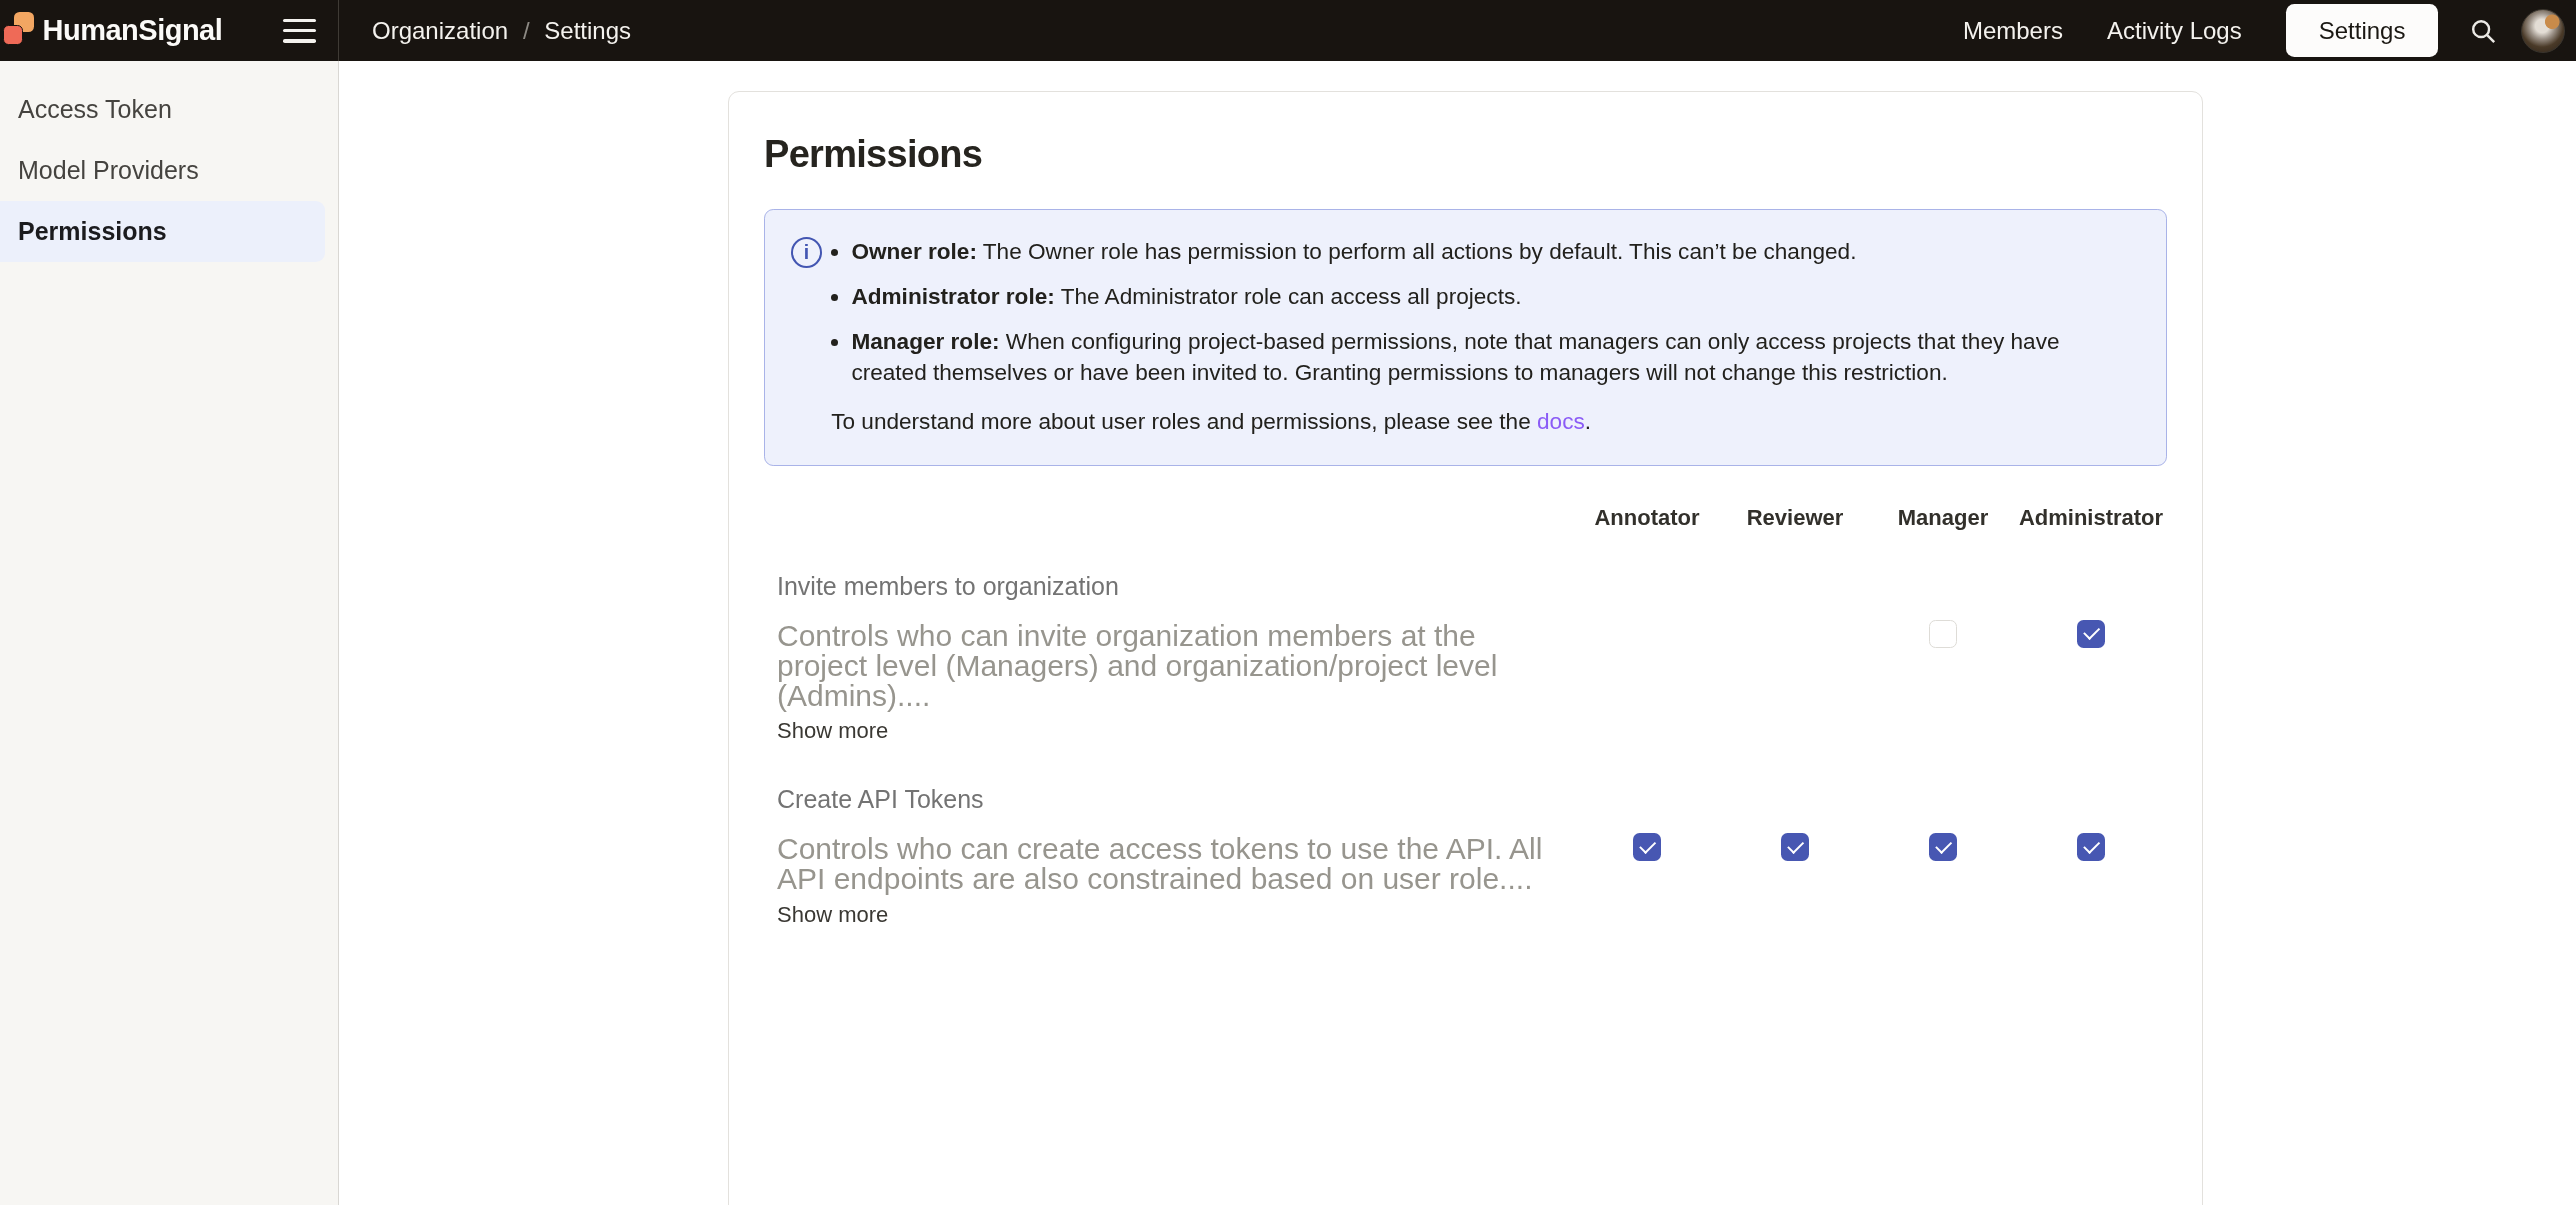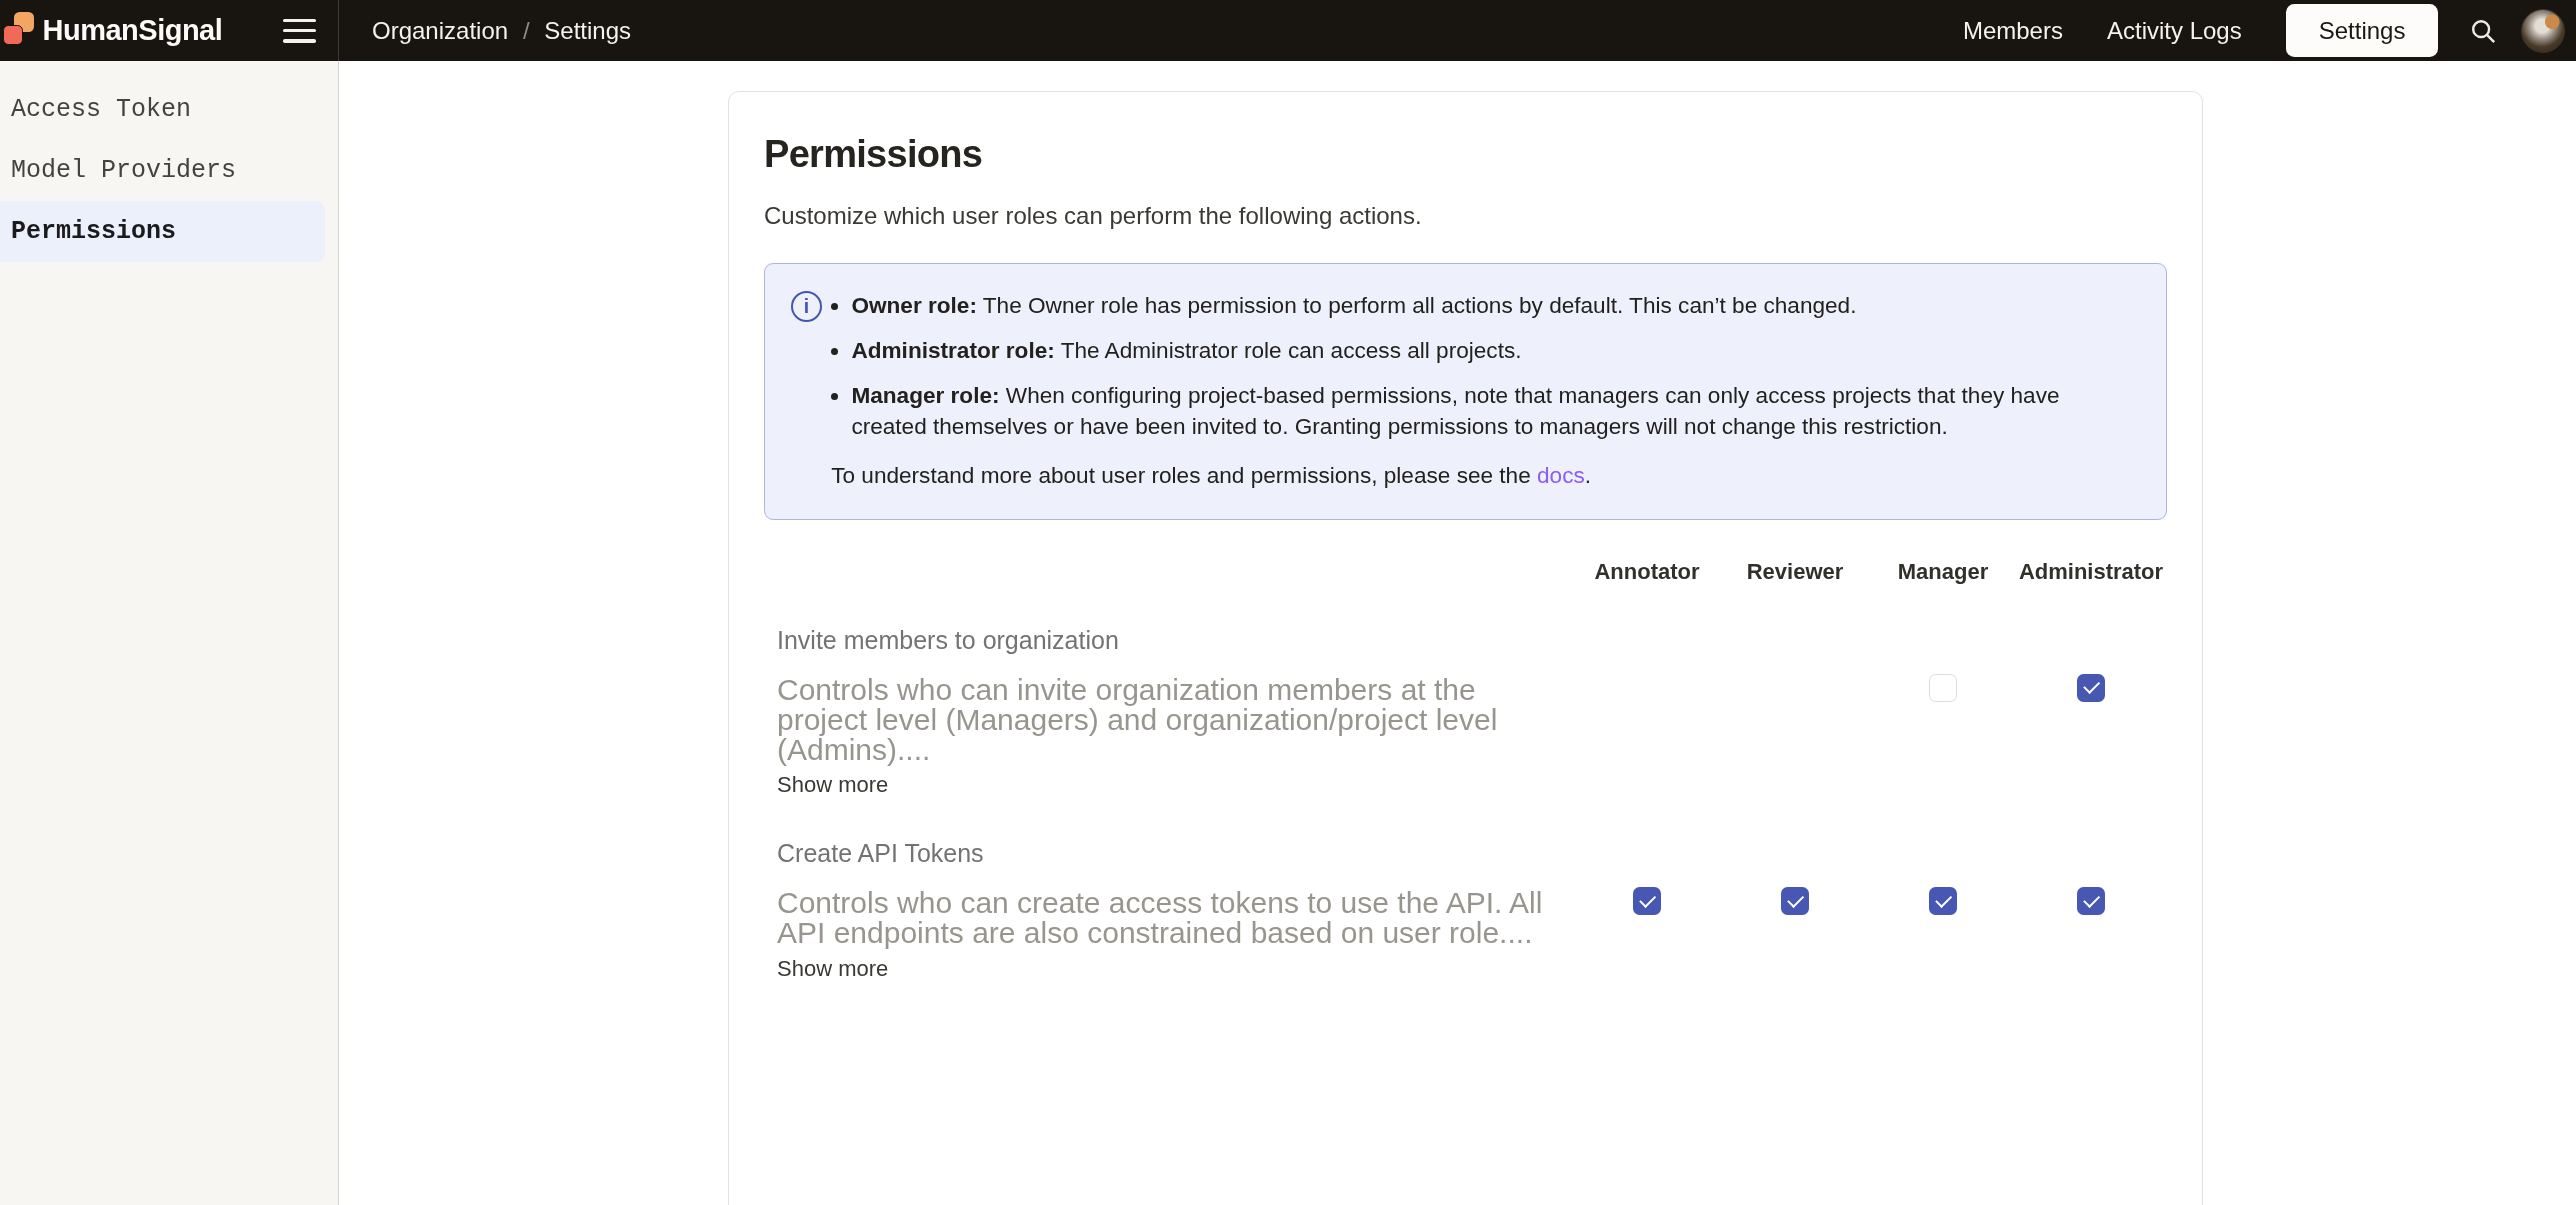--- a/index.html
+++ b/index.html
@@ -30,22 +30,22 @@
     margin-right:16.6px; cursor:pointer; }
   .avatar { width:44px; height:44px; border-radius:50%; margin-right:11px; cursor:pointer;
     background:
       radial-gradient(circle at 72% 28%, #c98b4a 0 16%, rgba(0,0,0,0) 18%),
       radial-gradient(circle at 48% 38%, #e3ddd5 0 20%, #9b9187 38%, #4a3a28 62%, #2a2017 100%);
     border:0.9px solid #3a352e; }
 
   
   .content { display:flex; height:1145px; }
   .sidebar { width:339px; flex:none; background:#f7f6f3; border-right:0.9px solid #d9d7d3; padding-top:18.4px; }
-  .side-item { height:61px; display:flex; align-items:center; padding-left:11px;
-    font-size:25px; color:#45433f; cursor:pointer;font-family:Liberation Mono, monospace; }
+  .side-item { height:61px; display:flex; align-items:center; padding-left:18px;
+    font-size:25px; color:#45433f; cursor:pointer; }
   .side-item.active { background:#ecf0fb; color:#1b1b1e; font-weight:700;
     width:calc(100% - 13px); border-radius:0 9.2px 9.2px 0; }
   .main { flex:1; background:#fff; overflow:hidden; }
 
   
   .card { margin:29.5px 0 0 389px; width:1475px; height:1383px; background:#fff;
     border:0.9px solid #e3e1dd; border-radius:11px; padding:41px 35px 0 35px; }
   h1.page-title { font-size:38px; font-weight:700; letter-spacing:-0.7px; color:#26241f; }
   .page-subtitle { margin-top:26px; font-size:24px; color:#3b3933; }
 
@@ -128,21 +128,20 @@
   <aside class="sidebar">
     <div class="side-item">Access Token</div>
     <div class="side-item">Model Providers</div>
     <div class="side-item active">Permissions</div>
   </aside>
 
   <main class="main">
     <section class="card">
 
       <h1 class="page-title">Permissions</h1>
-      <p class="page-subtitle">Customize which user roles can perform the following actions.</p>
 
       <div class="callout">
         <div class="info-icon">i</div>
         <div class="callout-body">
           <ul>
             <li><b>Owner role:</b><span> The Owner role has permission to perform all actions by default. This can’t be changed.</span></li>
             <li><b>Administrator role:</b><span> The Administrator role can access all projects.</span></li>
             <li><b>Manager role:</b><span> When configuring project-based permissions, note that managers can only access projects that they have created themselves or have been invited to. Granting permissions to managers will not change this restriction.</span></li>
           </ul>
           <p class="callout-footer"><span>To understand more about user roles and permissions, please see the </span><a class="doc-link">docs</a><span>.</span></p>

